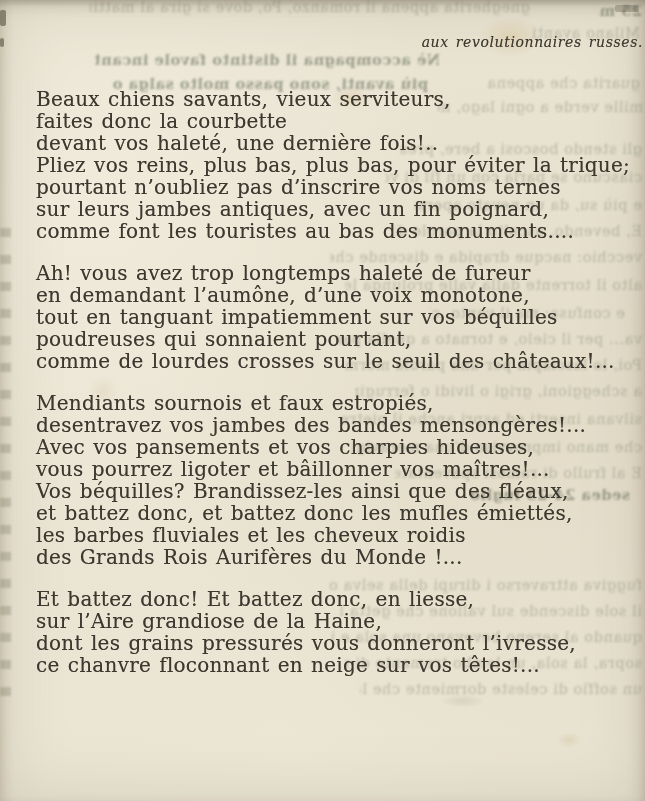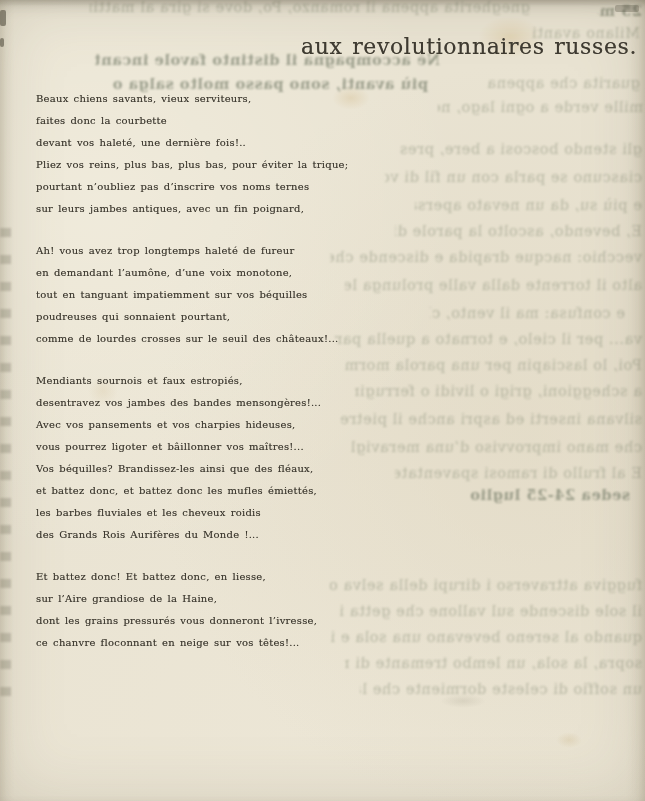--- a/index.html
+++ b/index.html
@@ -15,36 +15,37 @@
       radial-gradient(circle at 82% 55%, rgba(223,214,192,.55) 0%, transparent 55%),
       radial-gradient(circle at 45% 92%, rgba(238,232,216,.55) 0%, transparent 60%),
       linear-gradient(180deg, rgba(150,142,120,.28) 0px, rgba(150,142,120,0) 7px),
       linear-gradient(90deg, rgba(185,175,150,.20) 0px, rgba(185,175,150,0) 14px, rgba(185,175,150,0) 625px, rgba(185,175,150,.18) 645px);
     font-family: "DejaVu Serif", "Liberation Serif", serif;
   }
 
   
   .running-header {
     position: absolute;
-    top: 34px; right: 8px;
+    top: 34px; right: 2px;
     z-index: 3;
-    font-size: 22px;
+    font-style: italic;
+    font-size: 14px;
     letter-spacing: 0.6px;
     word-spacing: 2px;
     color: #3e3a31;
     text-shadow: 0 0 0.5px rgba(62,58,49,.55);
     white-space: nowrap;
   }
 
   
   .poem {
     position: absolute;
     left: 36px; top: 88px;
     z-index: 3;
-    font-size: 10px;
+    font-size: 20px;
     line-height: 22px;
     letter-spacing: 0.25px;
     word-spacing: 1.6px;
     color: #3c382f;
     text-shadow: 0 0 0.5px rgba(60,55,45,.5);
   }
   .stanza { margin: 0 0 20px 0; }
   .stanza:last-child { margin-bottom: 12px; }
   .poem-line { white-space: nowrap; }
 
@@ -184,20 +185,21 @@
 <div class="running-header">aux revolutionnaires russes.</div>
 
 <div class="poem">
   <div class="stanza">
     <div class="poem-line">Beaux chiens savants, vieux serviteurs,</div>
     <div class="poem-line">faites donc la courbette</div>
     <div class="poem-line">devant vos haleté, une dernière fois!..</div>
     <div class="poem-line">Pliez vos reins, plus bas, plus bas, pour éviter la trique;</div>
     <div class="poem-line">pourtant n’oubliez pas d’inscrire vos noms ternes</div>
     <div class="poem-line">sur leurs jambes antiques, avec un fin poignard,</div>
+    <div class="poem-line">comme font les touristes au bas des monuments....</div>
   </div>
   <div class="stanza">
     <div class="poem-line">Ah! vous avez trop longtemps haleté de fureur</div>
     <div class="poem-line">en demandant l’aumône, d’une voix monotone,</div>
     <div class="poem-line">tout en tanguant impatiemment sur vos béquilles</div>
     <div class="poem-line">poudreuses qui sonnaient pourtant,</div>
     <div class="poem-line">comme de lourdes crosses sur le seuil des châteaux!...</div>
   </div>
   <div class="stanza">
     <div class="poem-line">Mendiants sournois et faux estropiés,</div>

